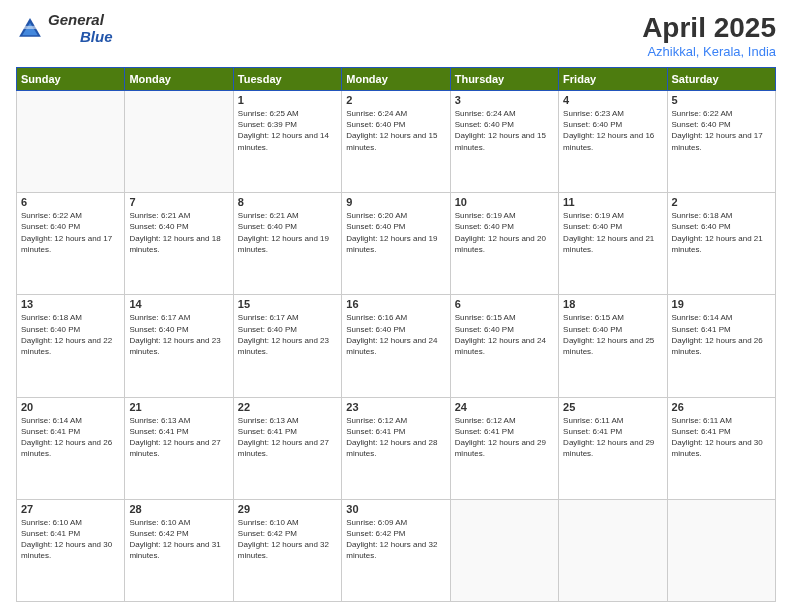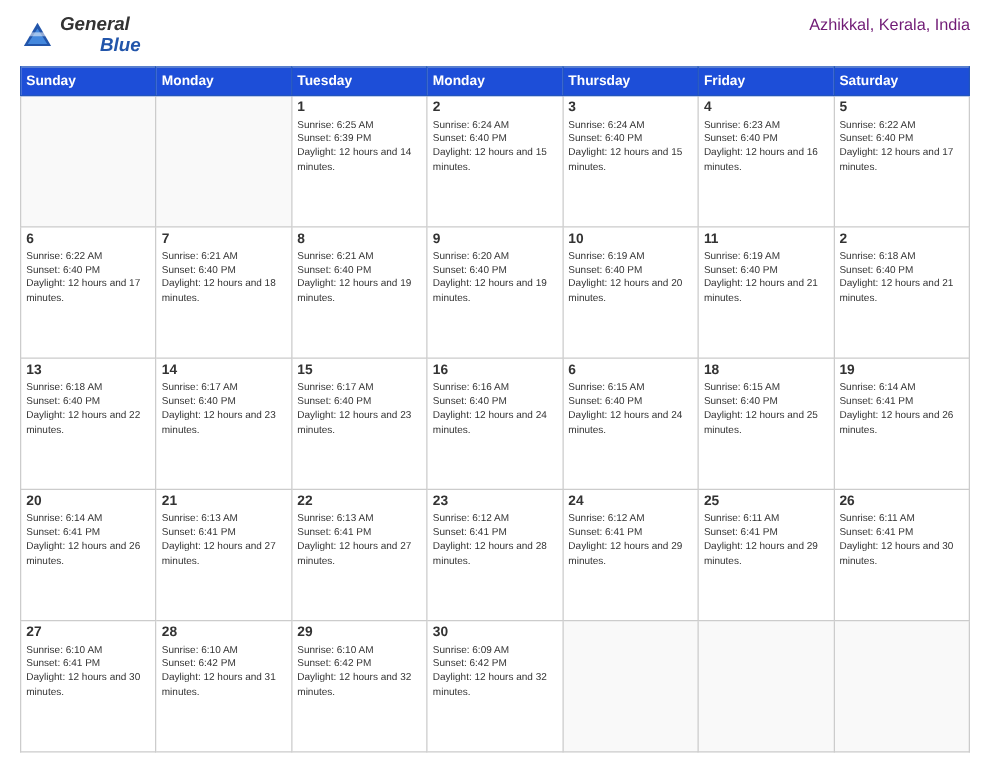--- a/index.html
+++ b/index.html
@@ -52,31 +52,31 @@
     .title-block {
       text-align: right;
     }
     .title-month {
       font-size: 28px;
       font-weight: bold;
       color: #333;
     }
     .title-location {
       font-size: 13px;
-      color: #701a75;
+      color: #3b82f6;
     }
     .calendar {
       flex: 1;
       border: 1px solid #ccc;
       border-collapse: collapse;
       width: 100%;
       table-layout: fixed;
     }
     .calendar thead tr th {
-      background: #1d4ed8;
+      background: #4d7c0f;
       color: #fff;
       font-size: 11px;
       font-weight: bold;
       padding: 5px 4px;
       text-align: left;
       border: 1px solid #2255bb;
     }
     .calendar tbody tr td {
       vertical-align: top;
       border: 1px solid #ccc;
@@ -112,20 +112,21 @@
         <polygon points="18,4 32,28 4,28" fill="#2255aa"></polygon>
         <polygon points="18,10 28,26 8,26" fill="#4488dd"></polygon>
         <rect x="10" y="14" width="16" height="4" fill="#fff" opacity="0.5"></rect>
       </svg>
       <div class="logo-text">
         <span class="logo-general">General</span>
         <span class="logo-blue">Blue</span>
       </div>
     </div>
     <div class="title-block">
+      <div class="title-month">April 2025</div>
       <div class="title-location">Azhikkal, Kerala, India</div>
     </div>
   </div>
 
   <table class="calendar">
     <thead>
       <tr>
       <th>Sunday</th>
           <th>Monday</th>
           <th>Tuesday</th>

